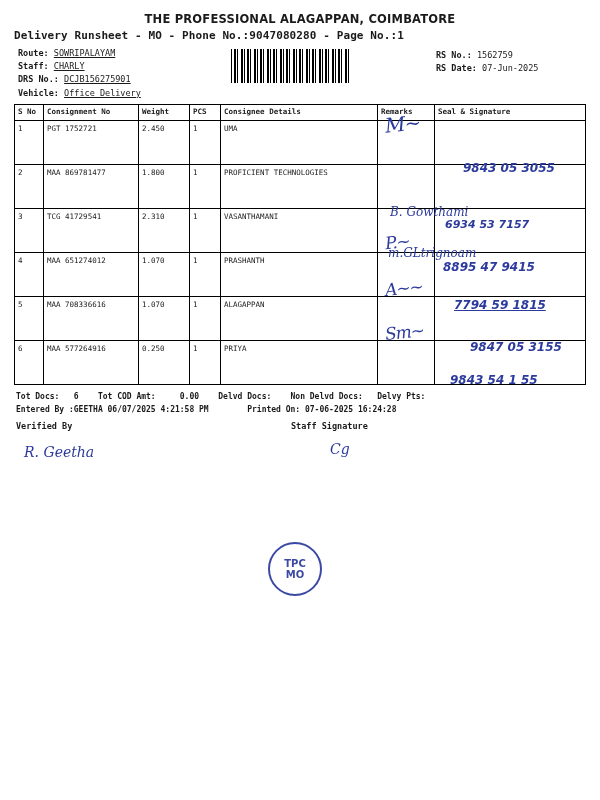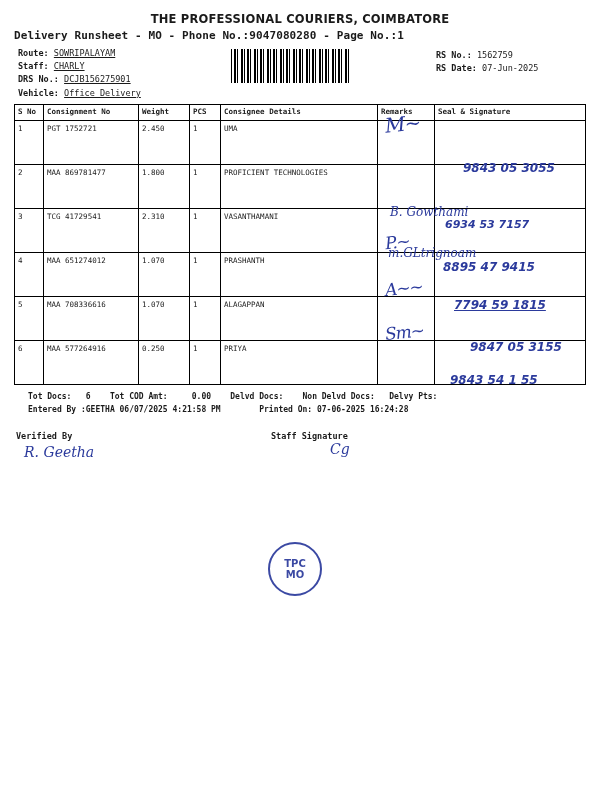--- a/index.html
+++ b/index.html
@@ -103,26 +103,27 @@
   .col-cons { width: 150px; }
   .col-rem { width: 50px; }
   .col-sig { width: auto; }
   .totals {
     margin-top: 5px;
     font-size: 8px;
     font-weight: bold;
     line-height: 1.7;
     padding-left: 2px;
   }
-  .tot-line { display: block; white-space: pre; margin-left: 12px; }
+  .tot-line { display: block; white-space: pre; }
   .signatures {
-    margin-top: 14px;
+    margin-top: 4px;
     display: flex;
     font-size: 8.5px;
     font-weight: bold;
+    gap: 20px;
   }
   .sig-verified { width: 255px; padding-left: 2px; }
   .sig-staff { }
   
   .ink {
     position: absolute;
     color: #2b3a9c;
     font-family: "DejaVu Serif", serif;
     font-style: italic;
     white-space: nowrap;
@@ -163,21 +164,21 @@
     justify-content: center;
     line-height: 1.15;
     opacity: 0.92;
   }
 </style>
 </head>
 <body>
 
 <div class="page">
 
-  <div class="doc-title">THE PROFESSIONAL COURIERS, COIMBATORE</div>
+  <div class="doc-title">THE PROFESSIONAL ALAGAPPAN, COIMBATORE</div>
   <div class="doc-subtitle">Delivery Runsheet - MO - Phone No.:9047080280 - Page No.:1</div>
 
   <div class="meta-row">
     <div class="meta-left">
       <div>
         <span class="lbl">Route:</span>
         <span class="val">SOWRIPALAYAM</span>
       </div>
       <div>
         <span class="lbl">Staff:</span>

